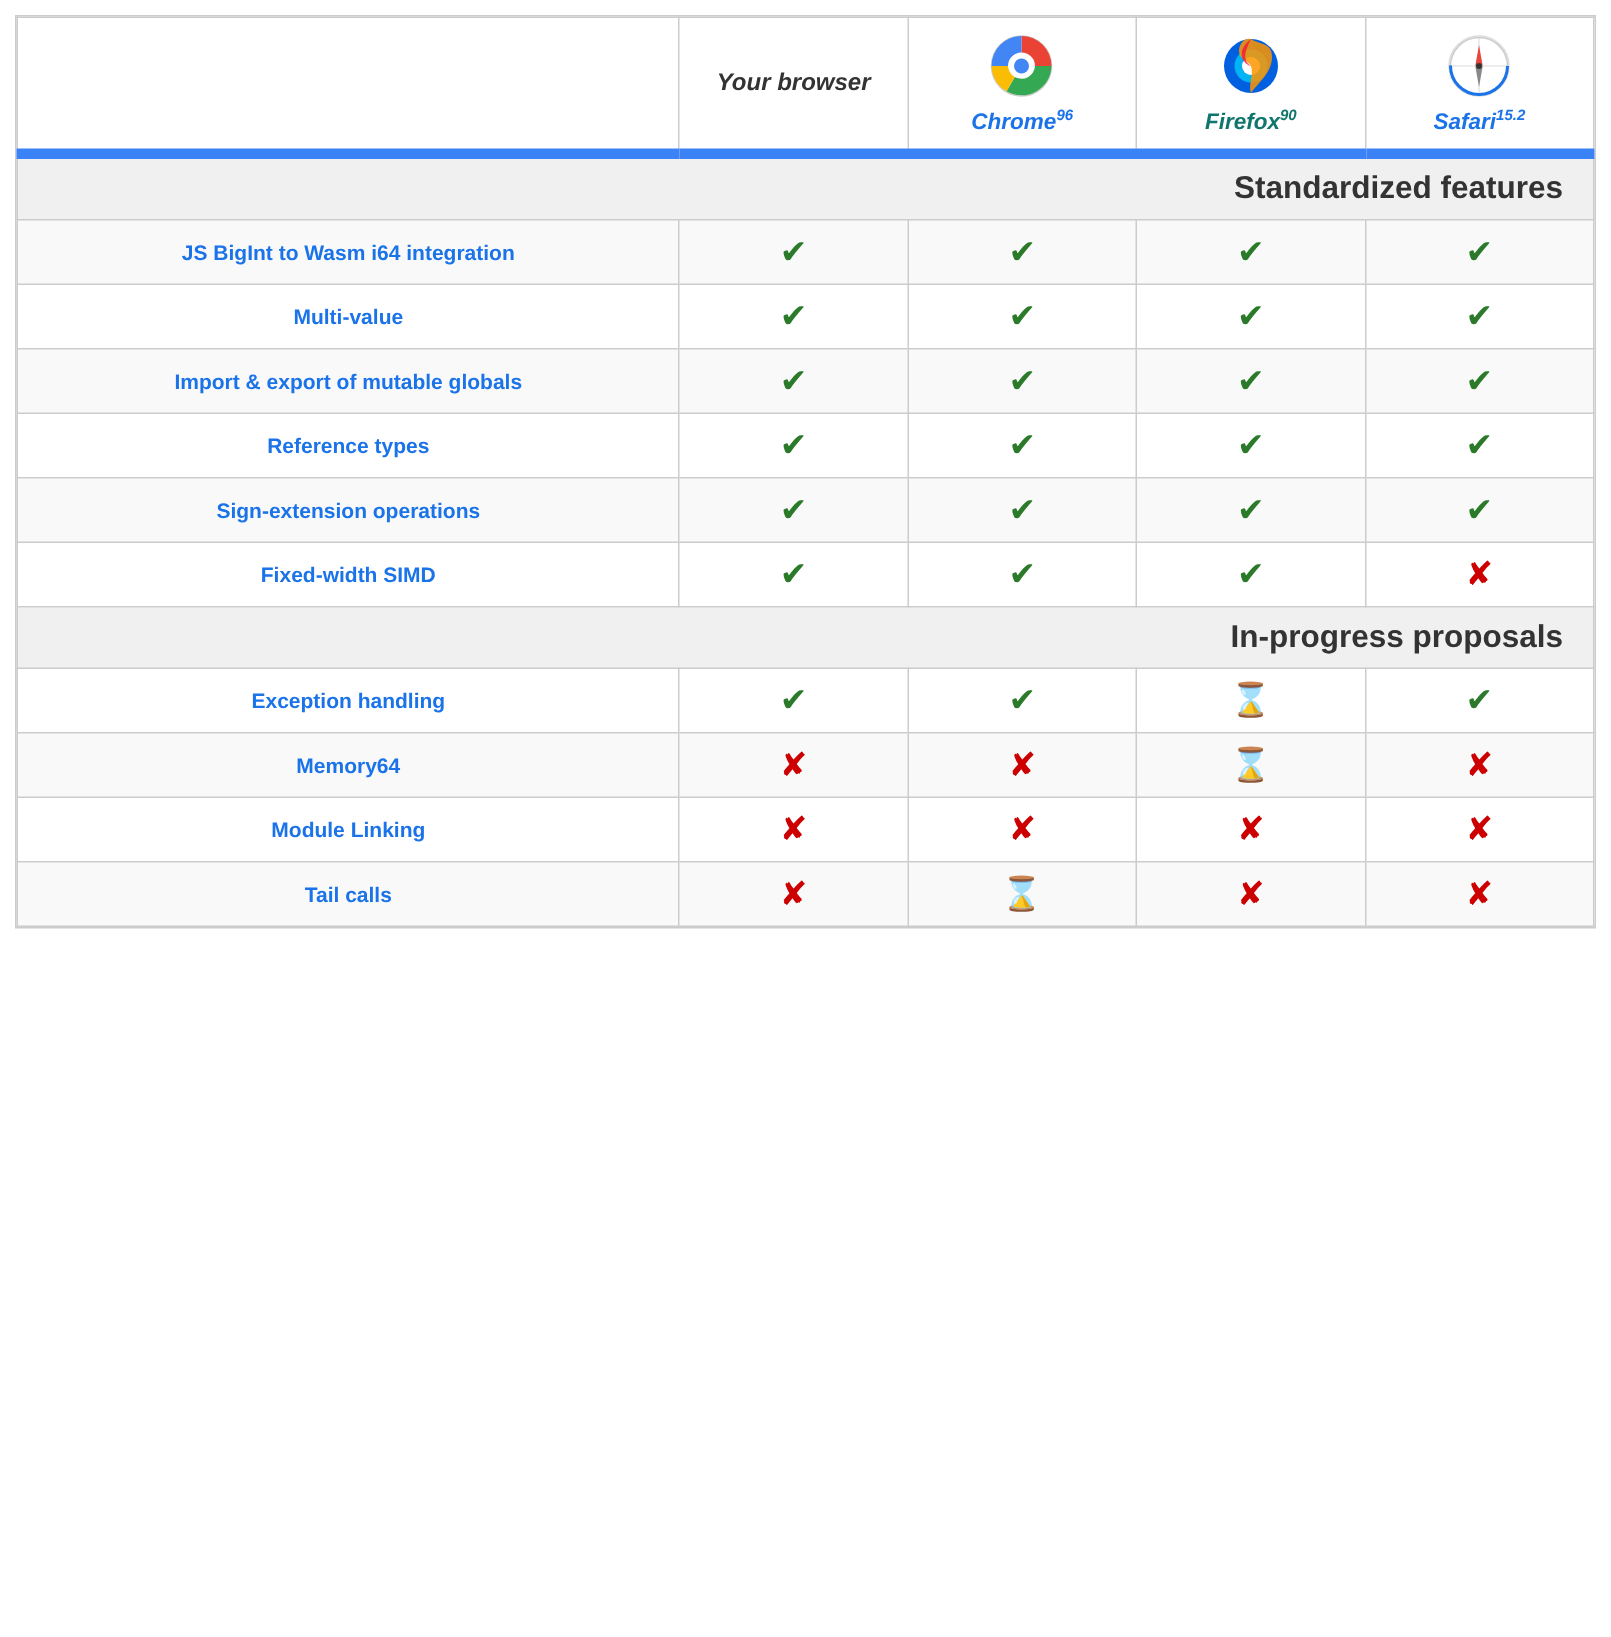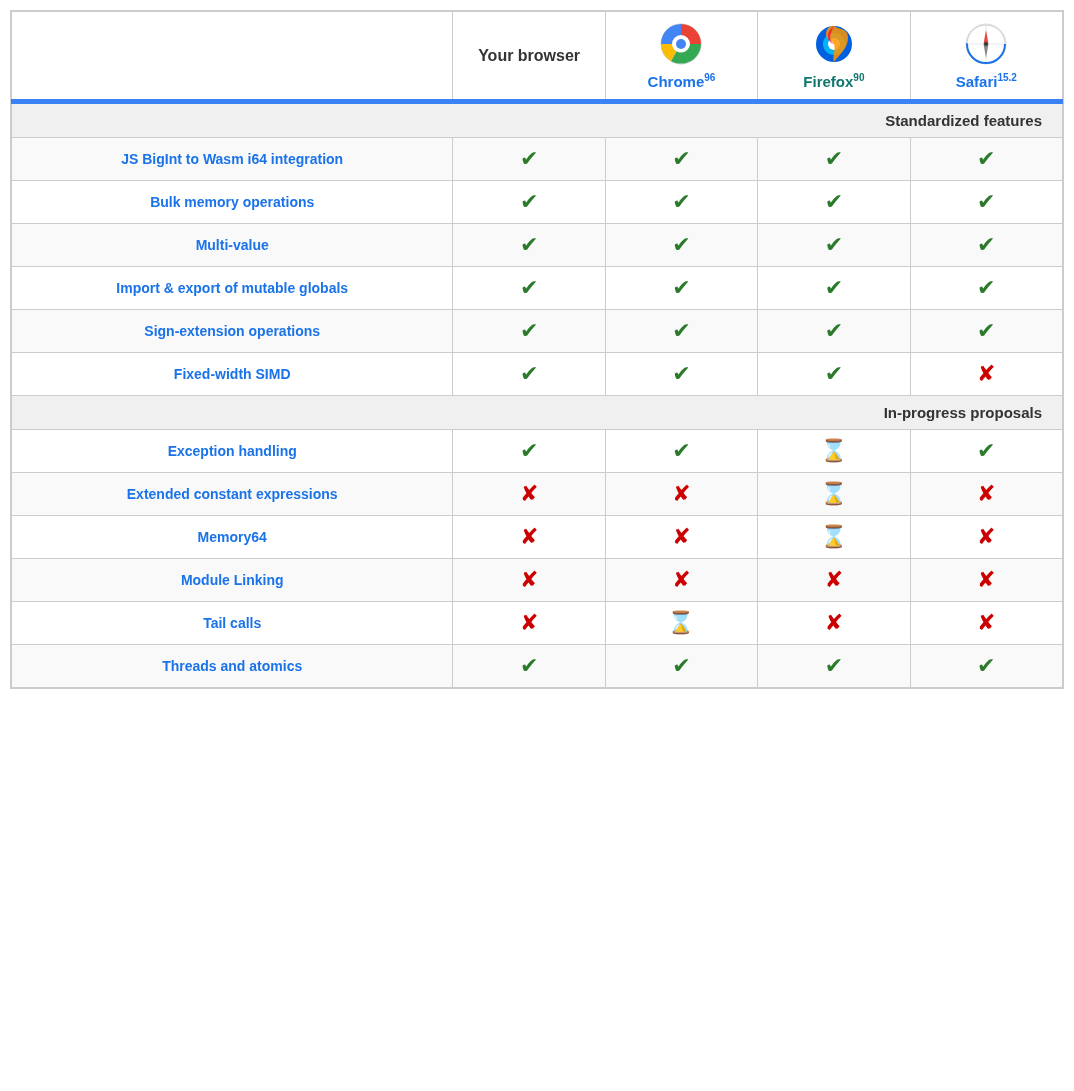--- a/index.html
+++ b/index.html
@@ -26,30 +26,31 @@
     }
     .col-feature {
       width: 42%;
       text-align: center;
     }
     .col-browser {
       width: 14.5%;
     }
     .header-row th {
       background: #fff;
-      border-bottom: 5px solid #3b82f6;
+      border-bottom: 7px solid #3b82f6;
+      font-style: italic;
     }
     .browser-name-chrome { color: #1a73e8; font-weight: bold; font-size: 15px; text-align: center; }
     .browser-name-firefox { color: #0f766e; font-weight: bold; font-size: 15px; }
     .browser-name-safari { color: #1a73e8; font-weight: bold; font-size: 15px; }
     .your-browser { font-weight: bold; font-size: 16px; color: #333; }
     .section-header td {
       background: #f0f0f0;
       font-weight: bold;
-      font-size: 15px;
+      font-size: 21px;
       color: #333;
       text-align: right;
       padding-right: 20px;
       border: 1px solid #ccc;
     }
     .feature-row td.feature-label {
       color: #1a73e8;
       font-weight: bold;
       font-size: 14px;
     }
@@ -136,35 +137,35 @@
           <td colspan="5">Standardized features</td>
         </tr>
         <tr class="feature-row">
           <td class="feature-label col-feature">JS BigInt to Wasm i64 integration</td>
           <td class="col-browser"><span class="check">✔</span></td>
           <td class="col-browser"><span class="check">✔</span></td>
           <td class="col-browser"><span class="check">✔</span></td>
           <td class="col-browser"><span class="check">✔</span></td>
         </tr>
         <tr class="feature-row">
-          <td class="feature-label col-feature">Bulk memory operations</td>
-          <td class="col-browser"><span class="check">✔</span></td>
-          <td class="col-browser"><span class="check">✔</span></td>
-          <td class="col-browser"><span class="check">✔</span></td>
-          <td class="col-browser"><span class="check">✔</span></td>
-        </tr>
-        <tr class="feature-row">
           <td class="feature-label col-feature">Multi-value</td>
           <td class="col-browser"><span class="check">✔</span></td>
           <td class="col-browser"><span class="check">✔</span></td>
           <td class="col-browser"><span class="check">✔</span></td>
           <td class="col-browser"><span class="check">✔</span></td>
         </tr>
         <tr class="feature-row">
           <td class="feature-label col-feature">Import &amp; export of mutable globals</td>
+          <td class="col-browser"><span class="check">✔</span></td>
+          <td class="col-browser"><span class="check">✔</span></td>
+          <td class="col-browser"><span class="check">✔</span></td>
+          <td class="col-browser"><span class="check">✔</span></td>
+        </tr>
+        <tr class="feature-row">
+          <td class="feature-label col-feature">Reference types</td>
           <td class="col-browser"><span class="check">✔</span></td>
           <td class="col-browser"><span class="check">✔</span></td>
           <td class="col-browser"><span class="check">✔</span></td>
           <td class="col-browser"><span class="check">✔</span></td>
         </tr>
         <tr class="feature-row">
           <td class="feature-label col-feature">Sign-extension operations</td>
           <td class="col-browser"><span class="check">✔</span></td>
           <td class="col-browser"><span class="check">✔</span></td>
           <td class="col-browser"><span class="check">✔</span></td>
@@ -181,49 +182,35 @@
           <td colspan="5">In-progress proposals</td>
         </tr>
         <tr class="feature-row">
           <td class="feature-label col-feature">Exception handling</td>
           <td class="col-browser"><span class="check">✔</span></td>
           <td class="col-browser"><span class="check">✔</span></td>
           <td class="col-browser"><span class="hourglass" style="font-size:22px;">⌛</span></td>
           <td class="col-browser"><span class="check">✔</span></td>
         </tr>
         <tr class="feature-row">
-          <td class="feature-label col-feature">Extended constant expressions</td>
+          <td class="feature-label col-feature">Memory64</td>
           <td class="col-browser"><span class="cross">✘</span></td>
           <td class="col-browser"><span class="cross">✘</span></td>
           <td class="col-browser"><span class="hourglass" style="font-size:22px;">⌛</span></td>
           <td class="col-browser"><span class="cross">✘</span></td>
         </tr>
         <tr class="feature-row">
-          <td class="feature-label col-feature">Memory64</td>
-          <td class="col-browser"><span class="cross">✘</span></td>
+          <td class="feature-label col-feature">Module Linking</td>
+          <td class="col-browser"><span class="cross">✘</span></td>
+          <td class="col-browser"><span class="cross">✘</span></td>
+          <td class="col-browser"><span class="cross">✘</span></td>
+          <td class="col-browser"><span class="cross">✘</span></td>
+        </tr>
+        <tr class="feature-row">
+          <td class="feature-label col-feature">Tail calls</td>
           <td class="col-browser"><span class="cross">✘</span></td>
           <td class="col-browser"><span class="hourglass" style="font-size:22px;">⌛</span></td>
           <td class="col-browser"><span class="cross">✘</span></td>
-        </tr>
-        <tr class="feature-row">
-          <td class="feature-label col-feature">Module Linking</td>
-          <td class="col-browser"><span class="cross">✘</span></td>
-          <td class="col-browser"><span class="cross">✘</span></td>
-          <td class="col-browser"><span class="cross">✘</span></td>
-          <td class="col-browser"><span class="cross">✘</span></td>
-        </tr>
-        <tr class="feature-row">
-          <td class="feature-label col-feature">Tail calls</td>
-          <td class="col-browser"><span class="cross">✘</span></td>
-          <td class="col-browser"><span class="hourglass" style="font-size:22px;">⌛</span></td>
-          <td class="col-browser"><span class="cross">✘</span></td>
-          <td class="col-browser"><span class="cross">✘</span></td>
-        </tr>
-        <tr class="feature-row">
-          <td class="feature-label col-feature">Threads and atomics</td>
-          <td class="col-browser"><span class="check">✔</span></td>
-          <td class="col-browser"><span class="check">✔</span></td>
-          <td class="col-browser"><span class="check">✔</span></td>
-          <td class="col-browser"><span class="check">✔</span></td>
+          <td class="col-browser"><span class="cross">✘</span></td>
         </tr>
       </tbody>
   </table>
 </div>
 
 </body></html>

